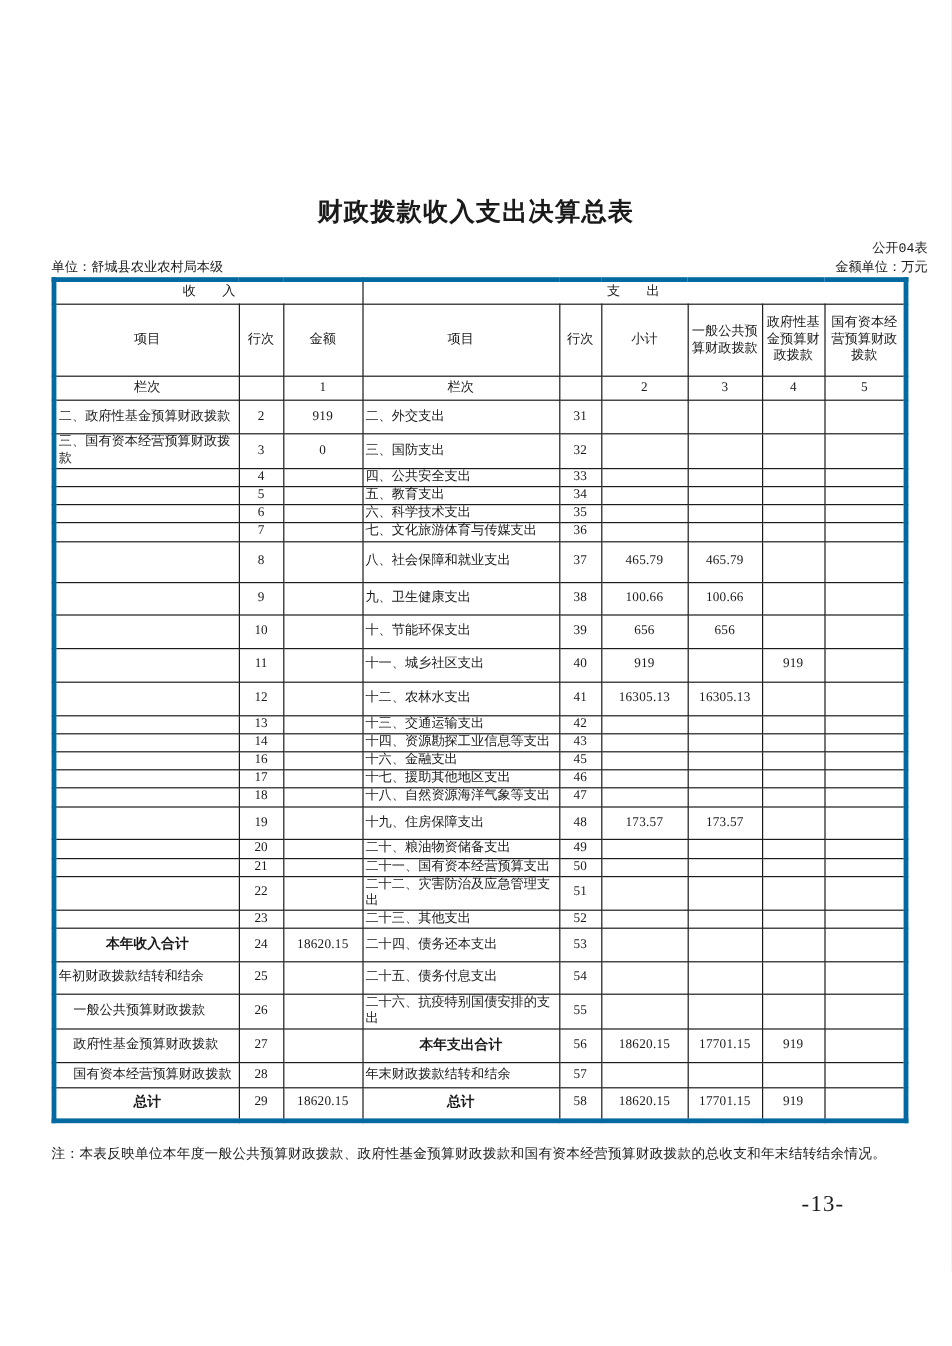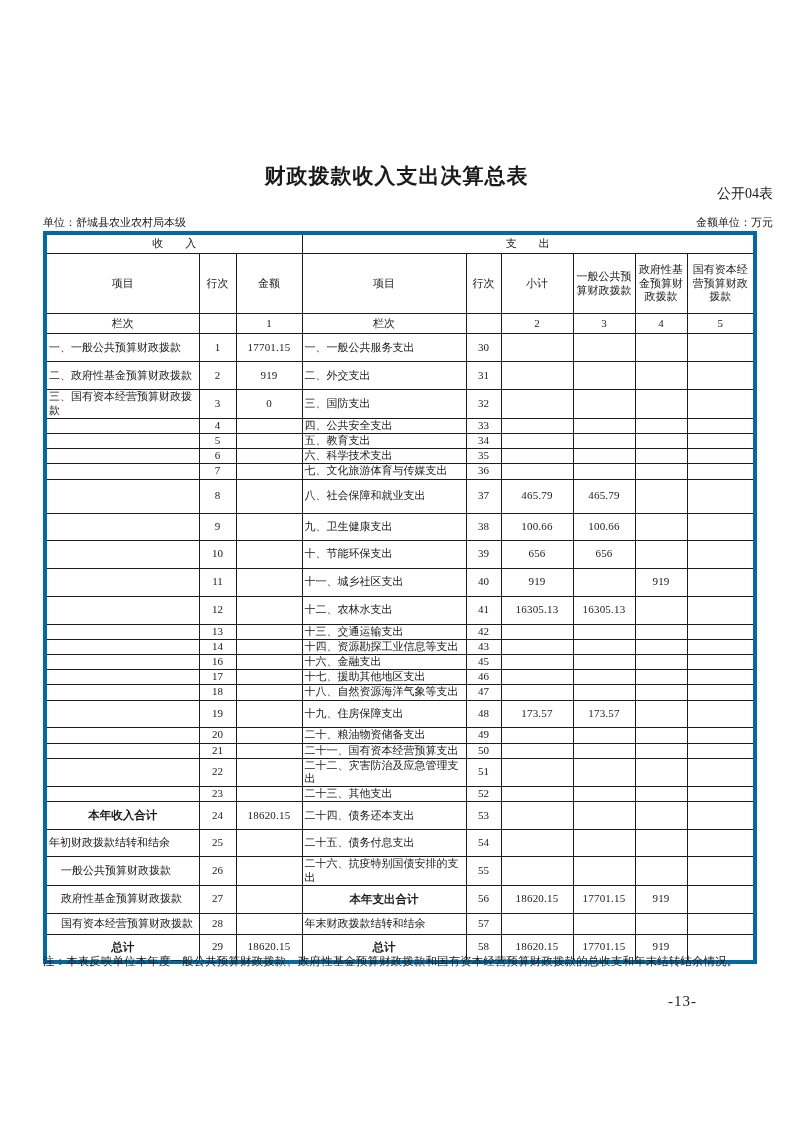--- a/index.html
+++ b/index.html
@@ -12,22 +12,23 @@
     color:#1a1a1a;
     overflow:hidden;
   }
   .doc-title {
     position:absolute; top:162px; left:0; width:100%;
     text-align:center;
     font-family:"Liberation Sans", sans-serif;
     font-weight:bold; font-size:21px; letter-spacing:1px;
   }
   .code-line {
-    position:absolute; top:185px; right:20px;
-    font-size:14px;
+    position:absolute; top:199px; right:20px;
+    font-size:11px;
+    font-family:Liberation Mono, monospace;
   }
   .meta-line {
     position:absolute; top:215px; left:43px; right:20px;
     display:flex; justify-content:space-between;
     font-size:11px;
   }
   table.fiscal {
     position:absolute; top:231px; left:43px;
     border-collapse:collapse; table-layout:fixed;
     border:4px solid #0369a1;
@@ -56,21 +57,21 @@
     font-size:11.5px; padding-left:2px;
   }
   td.rownum { text-align:center; font-size:11.5px; }
   td.num { text-align:center; font-size:13px; letter-spacing:0.2px; }
   .note {
     position:absolute; top:954px; left:43px; right:18px;
     font-size:11.4px; letter-spacing:0.2px;
   }
   .page-number {
     position:absolute; top:993px; left:668px;
-    font-size:15px; letter-spacing:1px;
+    font-size:19px; letter-spacing:1px;
   }
 </style>
 </head>
 <body>
 
 <div class="page">
 
   <div class="doc-title">财政拨款收入支出决算总表</div>
 
   <div class="code-line">公开04表</div>
@@ -115,31 +116,20 @@
         <td class="stub">栏次</td>
         <td class="stub"></td>
         <td class="stub">2</td>
         <td class="stub">3</td>
         <td class="stub">4</td>
         <td class="stub">5</td>
       </tr>
     </tbody>
     <tbody id="table-body">
         <tr style="height: 28px;">
-          <td class="item">一、一般公共预算财政拨款</td>
-          <td class="rownum">1</td>
-          <td class="num">17701.15</td>
-          <td class="item">一、一般公共服务支出</td>
-          <td class="rownum">30</td>
-          <td class="num"></td>
-          <td class="num"></td>
-          <td class="num"></td>
-          <td class="num"></td>
-        </tr>
-        <tr style="height: 28px;">
           <td class="item">二、政府性基金预算财政拨款</td>
           <td class="rownum">2</td>
           <td class="num">919</td>
           <td class="item">二、外交支出</td>
           <td class="rownum">31</td>
           <td class="num"></td>
           <td class="num"></td>
           <td class="num"></td>
           <td class="num"></td>
         </tr>

